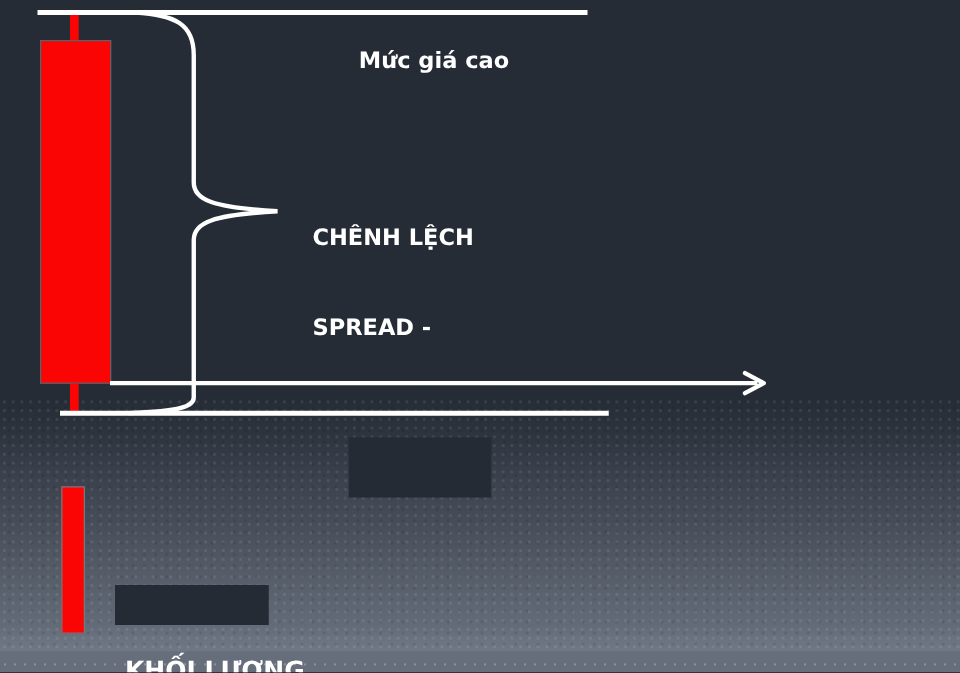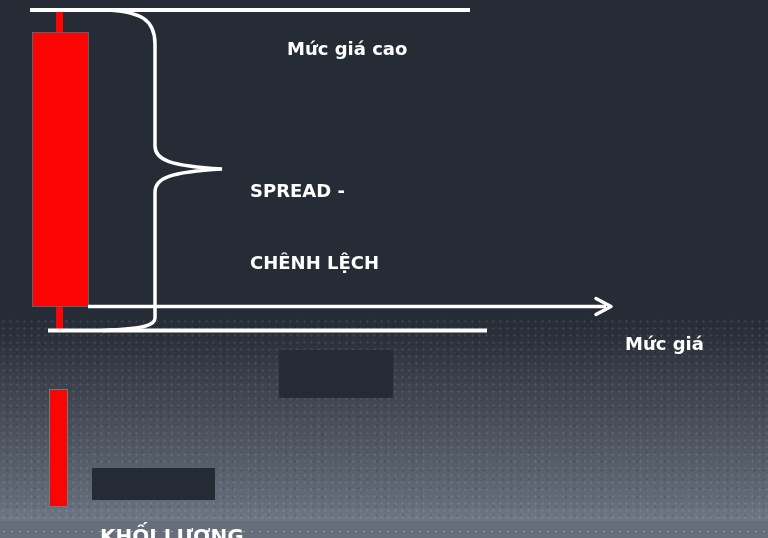--- a/index.html
+++ b/index.html
@@ -80,24 +80,23 @@
     <polyline class="stroke" points="596,298.5 611,306.5 596,314.5" stroke-width="3.5" stroke-linecap="round" stroke-linejoin="round"></polyline>
     <path class="stroke" stroke-width="3.5" stroke-linecap="round" d="M108 10 C140 12,155 19,155 44
              L155 146 C155 160,170 166,222 169
              C170 172,155 178,155 192
              L155 318 C155 325,145 329,103 330.5"></path>
   </svg>
 
   <div class="lbl lbl-high">Mức giá cao</div>
 
   <div class="lbl lbl-spread">
+    <div>CHÊNH LỆCH</div>
     <div>SPREAD -</div>
-    <div>CHÊNH LỆCH</div>
   </div>
 
   <div class="lbl lbl-close">
-    <div>Mức giá</div>
   </div>
 
 
   <div class="lbl lbl-volume">KHỐI LƯỢNG</div>
 
 </div>
 
 </body></html>

